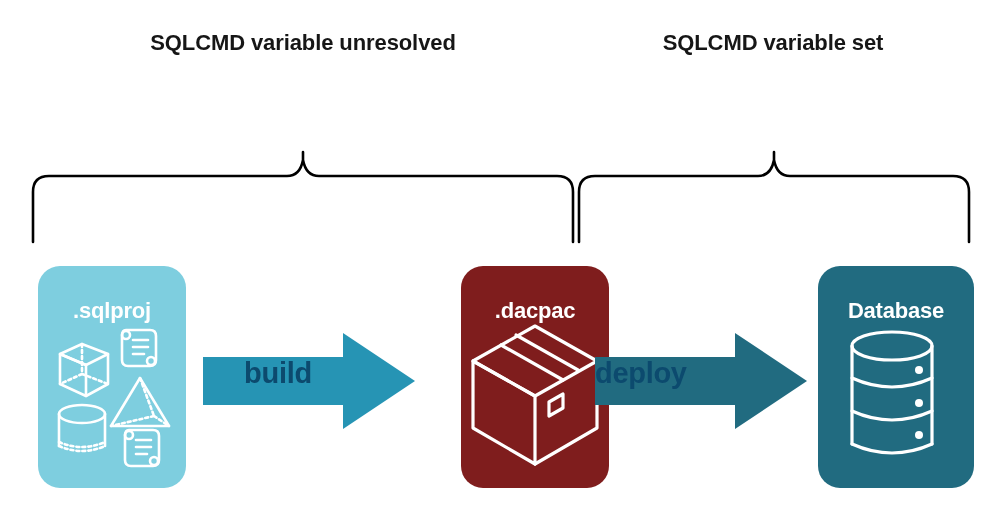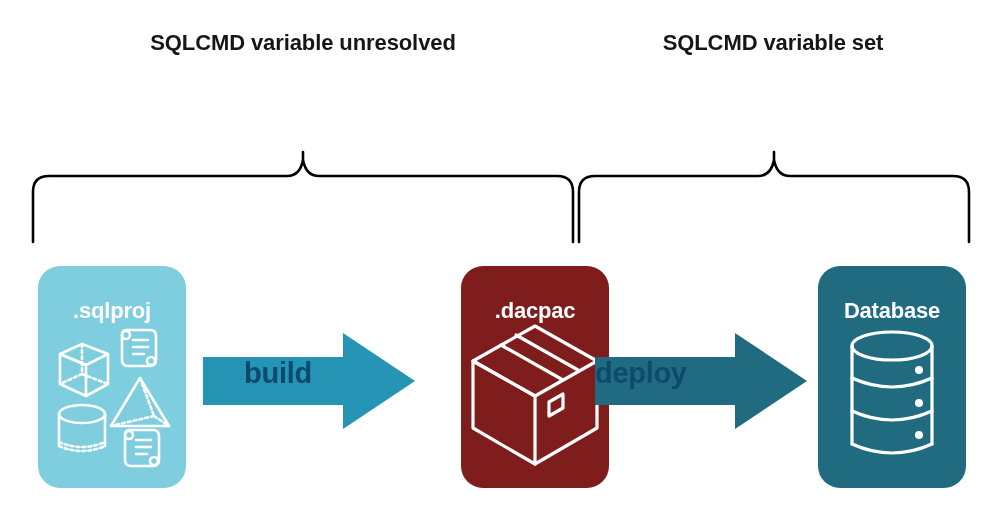--- a/index.html
+++ b/index.html
@@ -67,21 +67,21 @@
   
   .card {
     position: absolute;
     border-radius: 22px;
     top: 266px;
     width: 148px;
     height: 222px;
   }
   #card-sqlproj  { left: 38px;  background: #7ECEDF; }
   #card-dacpac   { left: 425px; background: #7f1d1d; margin-left: 36px; }
-  #card-database { left: 818px; background: #216B80; }
+  #card-database { left: 818px; background: #216B80; padding-left: 8px; }
 
   .card-label {
     position: absolute;
     top: 32px;
     left: 0;
     width: 100%;
     text-align: center;
     font-family: "Liberation Sans", sans-serif;
     font-weight: bold;
     font-size: 22px;

